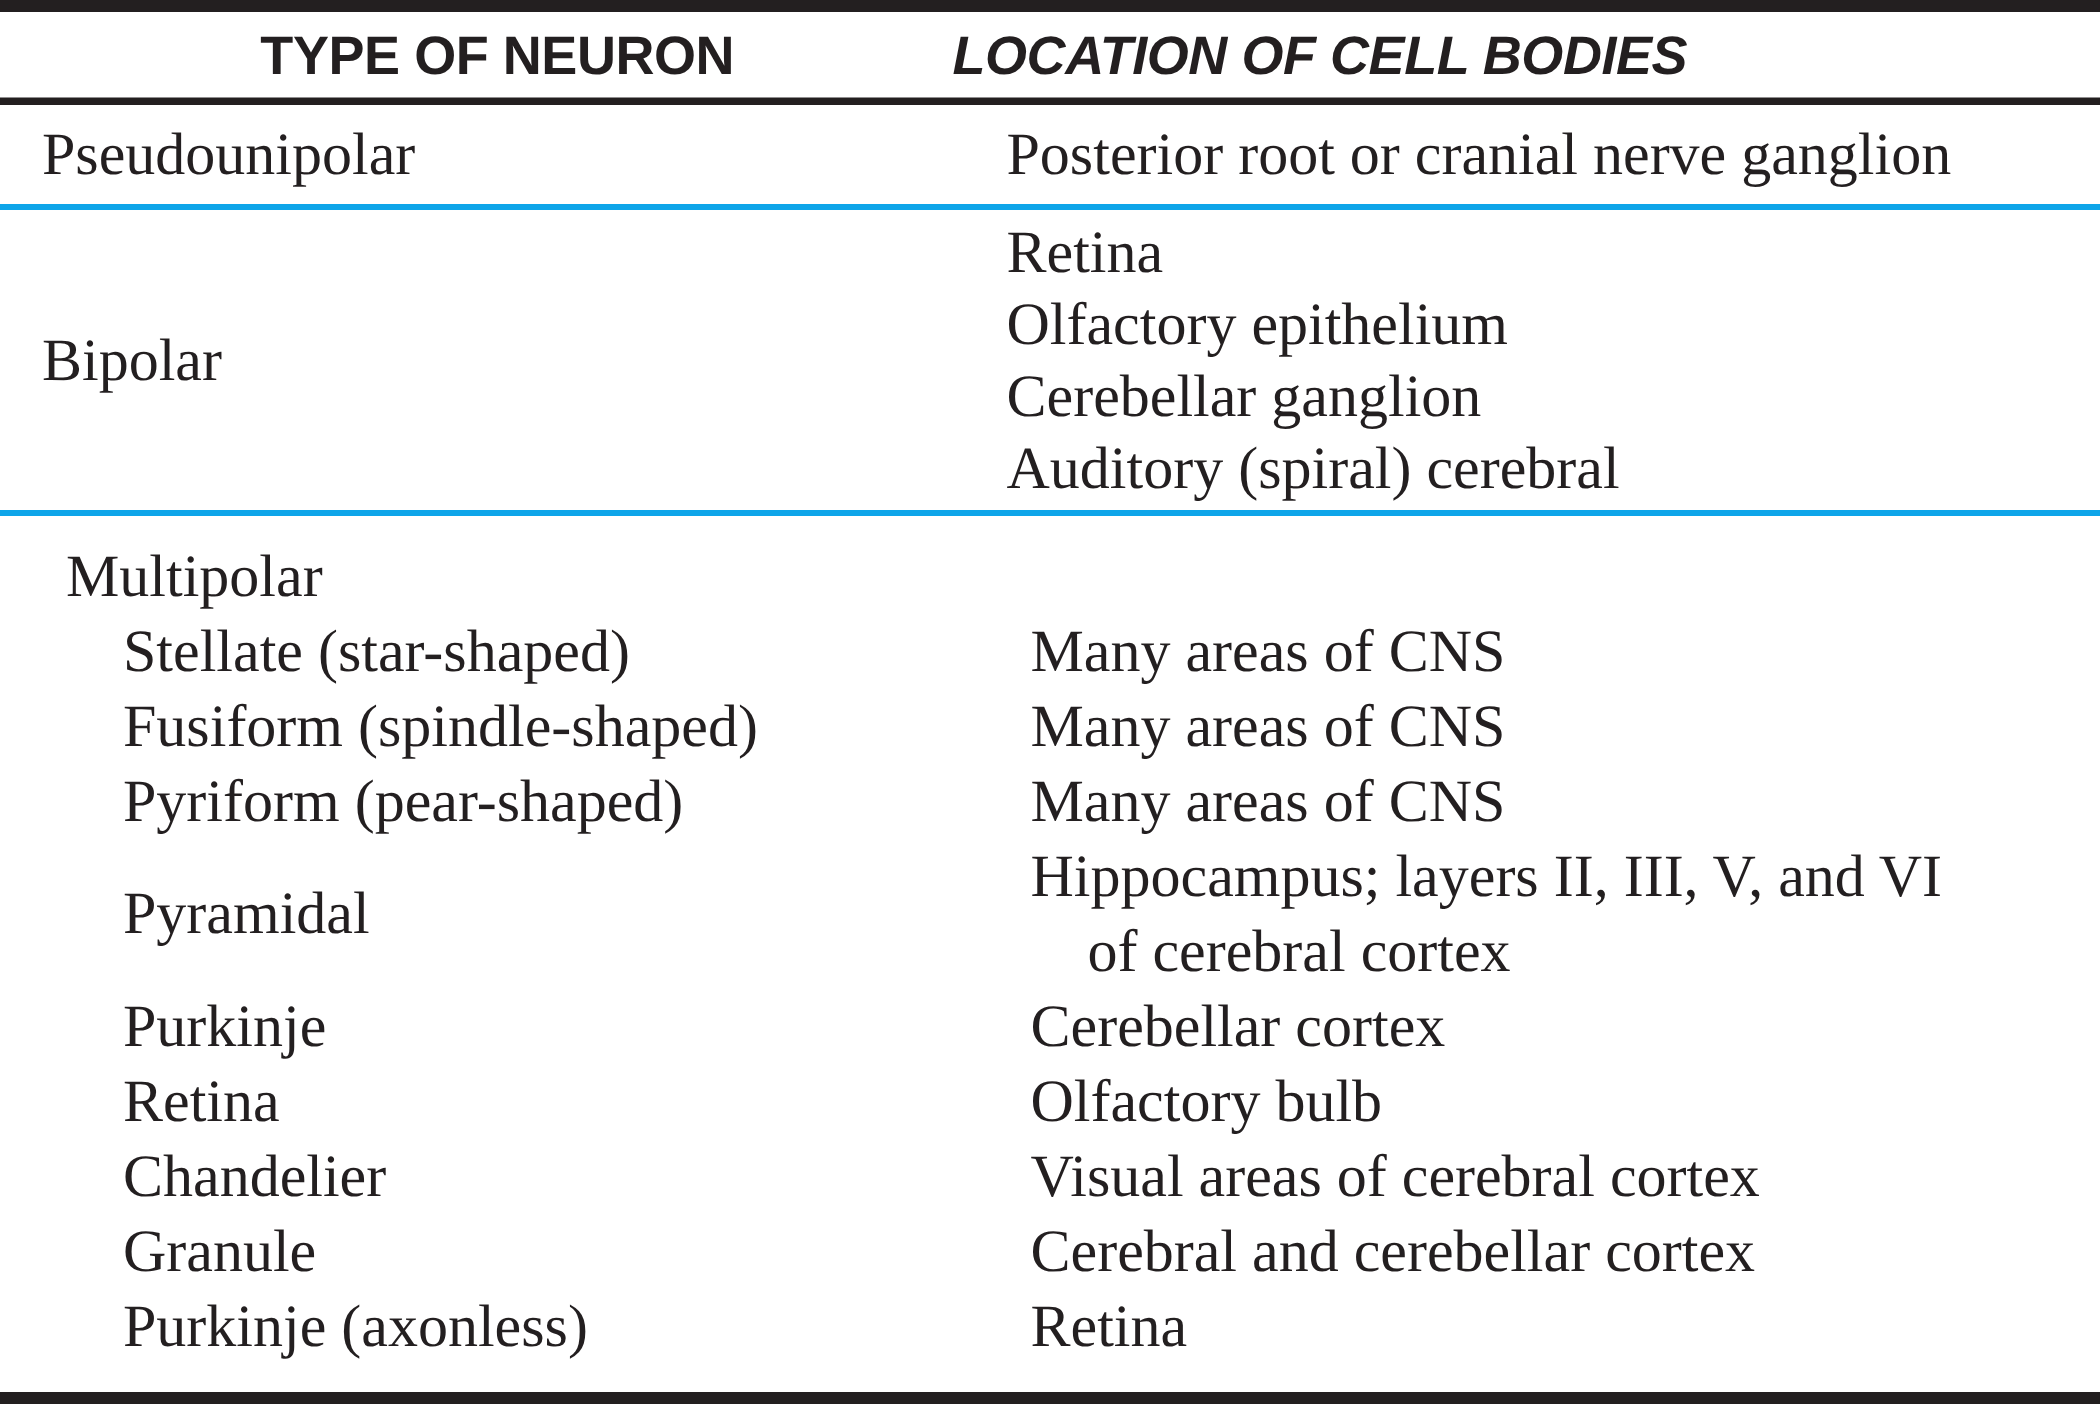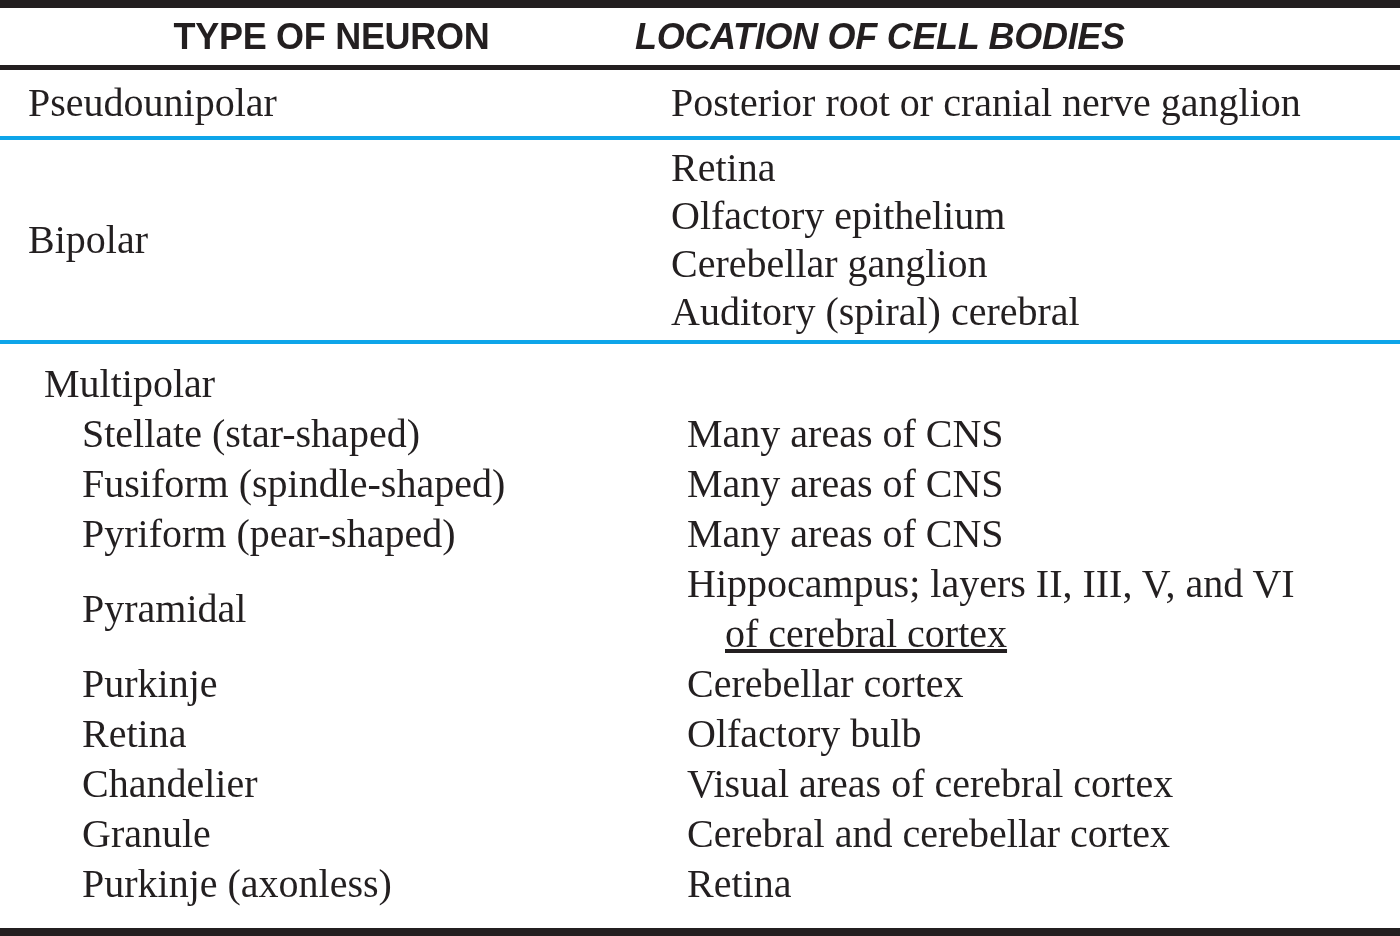--- a/index.html
+++ b/index.html
@@ -44,21 +44,21 @@
   }
   .section + .section { border-top: 4px solid #0ea5e9; }
   .section:nth-child(1) { padding: 9px 0 9px 28px;  line-height: 48px; }
   .section:nth-child(2) { padding: 4px 0 4px 28px;  line-height: 48px; }
   .section:nth-child(3) { padding: 15px 0 14px 44px; line-height: 50px; }
 
   .row { display: flex; align-items: center; gap: 36px; }
   .cell-left  { width: 607px; flex: none; }
   .cell-left.indent { padding-left: 38px; }
   .cell-right { flex: 1; padding-right: 20px; }
-  .loc-line.cont { padding-left: 38px; text-decoration: underline; }
+  .loc-line.cont { padding-left: 38px; }
 </style>
 </head>
 <body>
 
 <div class="page">
   <div class="rule rule-top"></div>
 
   <div class="header-row">
     <div class="header-col1">TYPE OF NEURON</div>
     <div class="header-col2">LOCATION OF CELL BODIES</div>

